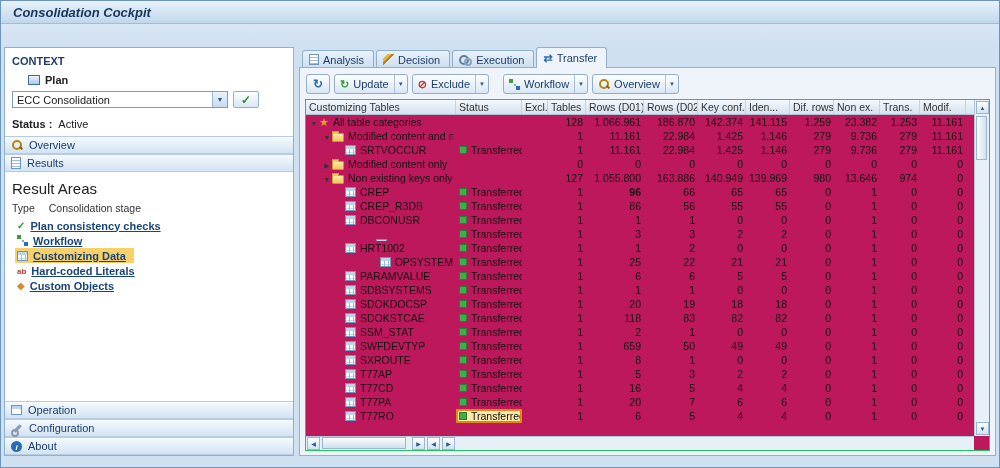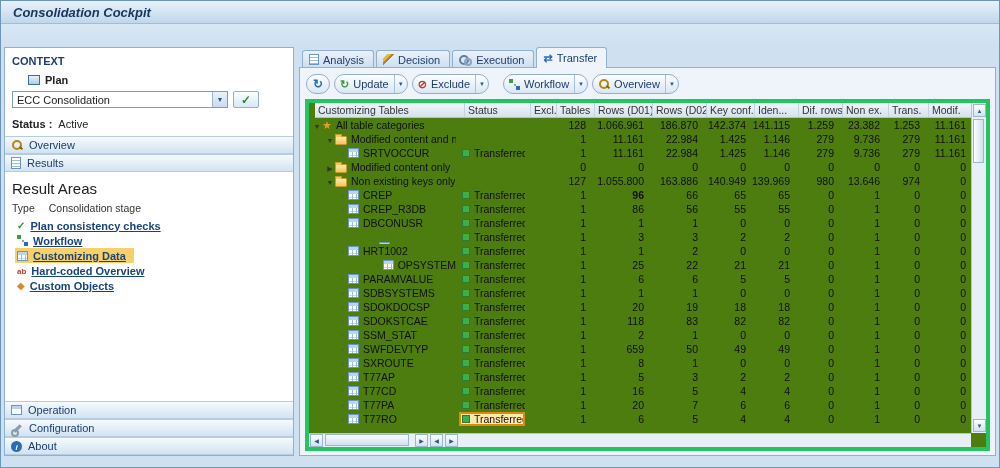--- a/index.html
+++ b/index.html
@@ -75,29 +75,29 @@
   .i-exclude::before { content:"⊘"; color:#c23b2e; font-weight:bold; font-size:11px; }
 
   
   .content { flex:1; display:flex; flex-direction:column; min-width:0; }
   .tabstrip { display:flex; align-items:flex-end; height:21px; padding-left:3px; gap:2px; }
   .tab { display:flex; align-items:center; gap:4px; padding:0 9px 0 6px; font-size:11px; color:#1c3d6e; background:linear-gradient(#eaf2fa,#cbdeef); border:1px solid #8fb0cf; border-bottom:none; border-radius:3px 3px 0 0; height:18px; cursor:pointer; }
   .tab.active { background:#eef4fa; height:21px; position:relative; z-index:2; }
   .tab-panel { border:1px solid #8fb0cf; margin-top:-1px; background:#eef4fa; flex:1; display:flex; flex-direction:column; padding:5px 5px 4px 5px; min-height:0; }
 
   .toolbar { display:flex; gap:4px; align-items:center; padding:1px 0 5px 1px; }
-  .tbtn { display:flex; align-items:stretch; border:1px solid #92aecb; border-radius:10px; background:linear-gradient(#fdfefe,#d9e7f4); font-size:11px; color:#1c3d6e; height:20px; cursor:pointer; }
+  .tbtn { display:flex; align-items:stretch; border:1px solid #92aecb; border-radius:3px; background:linear-gradient(#fdfefe,#d9e7f4); font-size:11px; color:#1c3d6e; height:20px; cursor:pointer; }
   .tbtn-main { display:flex; align-items:center; gap:4px; padding:0 5px; }
   .tbtn-arrow { width:13px; display:flex; align-items:center; justify-content:center; border-left:1px solid #a8c0d8; cursor:pointer; }
   .tbtn-arrow::before { content:"▼"; font-size:6px; color:#2a5a8c; }
   .tbtn.icon-only { width:24px; align-items:center; justify-content:center; display:flex; }
   .tsep { width:6px; }
 
   
-  .grid-wrap { position:relative; flex:1; background:#4d7c0f; border:4px solid #22c55e; overflow:hidden;padding-left:6px; }
+  .grid-wrap { position:relative; flex:1; background:#be185d; border:1px solid #22c55e; overflow:hidden; }
   .ghead { display:flex; height:15px; background:linear-gradient(#f2f7fb,#d5e2ee); border-bottom:1px solid #aec3d6; font-size:10.5px; color:#333; margin-right:15px; }
   .hcell { padding:1px 3px; border-right:1px solid #c2d3e2; overflow:hidden; white-space:nowrap; flex:none; cursor:pointer; }
   .gbody { position:absolute; top:15px; left:0; right:15px; bottom:14px; overflow:hidden; }
   .trow { display:flex; height:14px; font-size:10.5px; align-items:center; color:#111; }
   .tcell { padding:0 3px; overflow:hidden; white-space:nowrap; height:100%; display:flex; align-items:center; flex:none; }
   .tcell.num { justify-content:flex-end; }
   .tree-indent { flex:none; }
   .exp { width:10px; flex:none; text-align:center; color:#333; cursor:pointer; }
   .exp-open::before { content:"▼"; font-size:7px; }
   .exp-closed::before { content:"▶"; font-size:7px; }
@@ -168,21 +168,21 @@
           <div class="ra-item">
             <span class="sicon workflow-icon"></span>
             <span class="ra-link">Workflow</span>
           </div>
           <div class="ra-item selected">
             <span class="sicon table-icon"></span>
             <span class="ra-link">Customizing Data</span>
           </div>
           <div class="ra-item">
             <span class="sicon literal-icon"></span>
-            <span class="ra-link">Hard-coded Overview</span>
+            <span class="ra-link">Hard-coded Literals</span>
           </div>
           <div class="ra-item">
             <span class="sicon cube-icon"></span>
             <span class="ra-link">Custom Objects</span>
           </div>
         </div>
 
       <div class="sb-spacer"></div>
 
       <div class="sbar">

